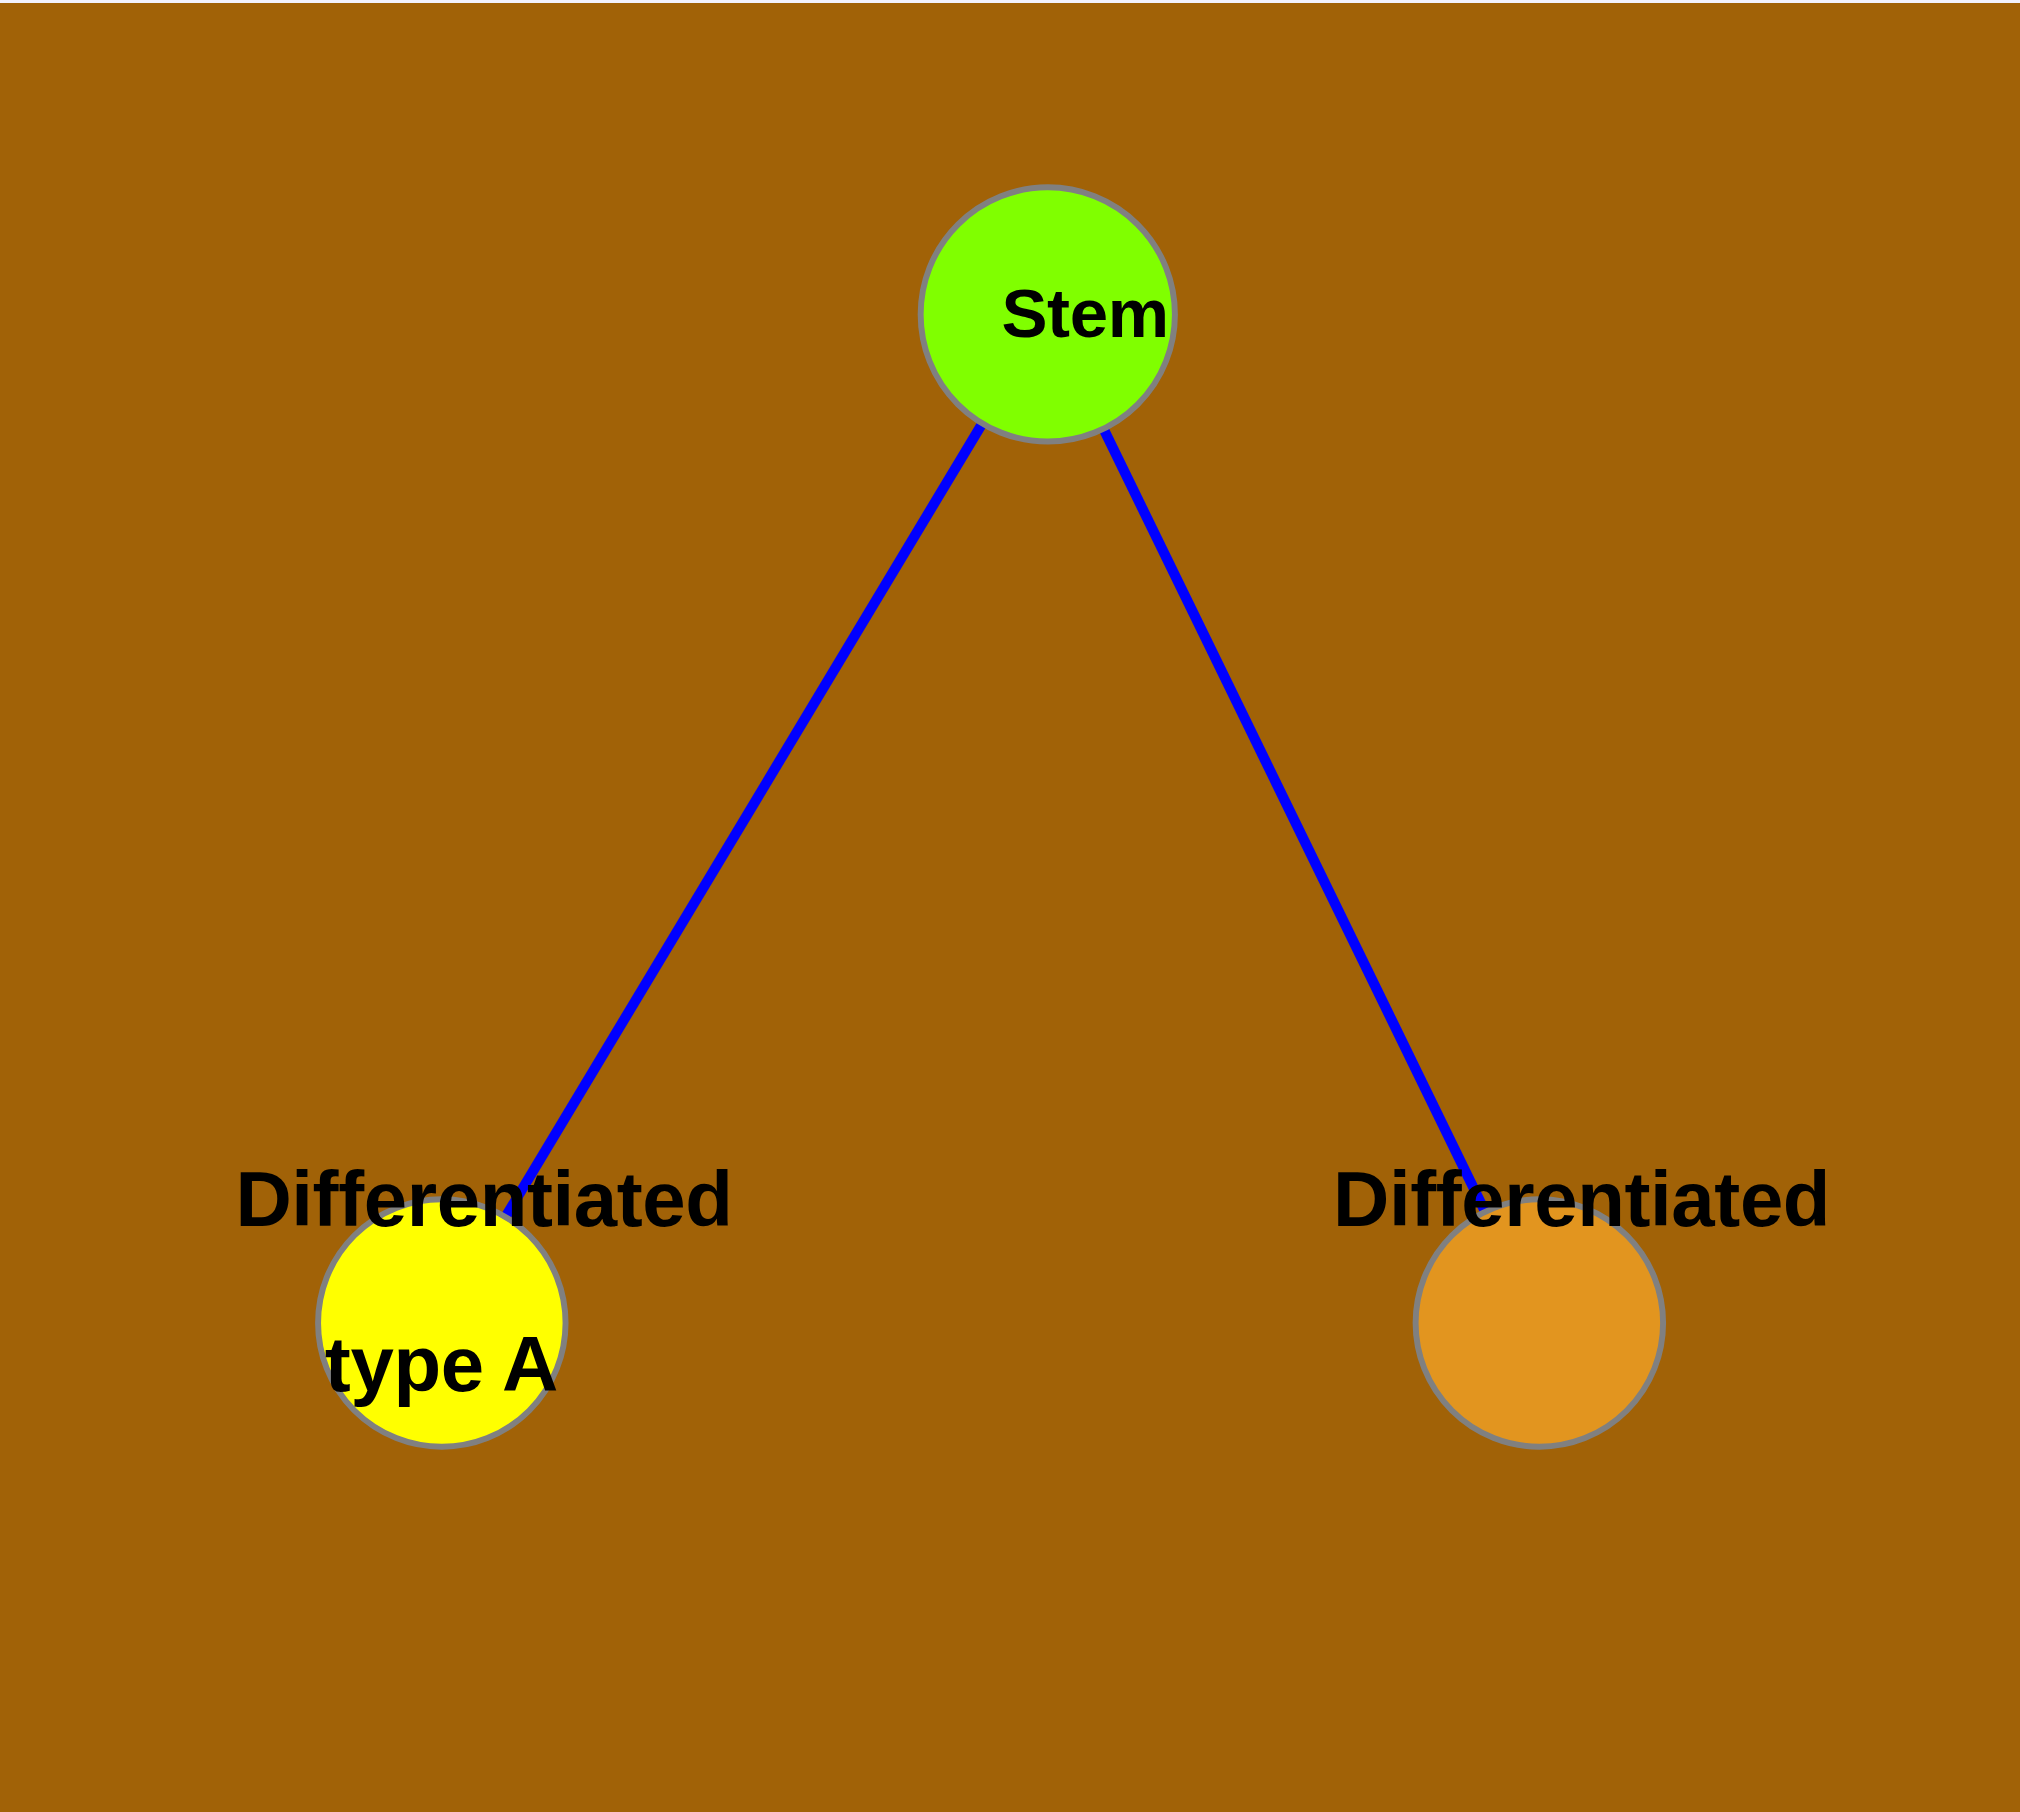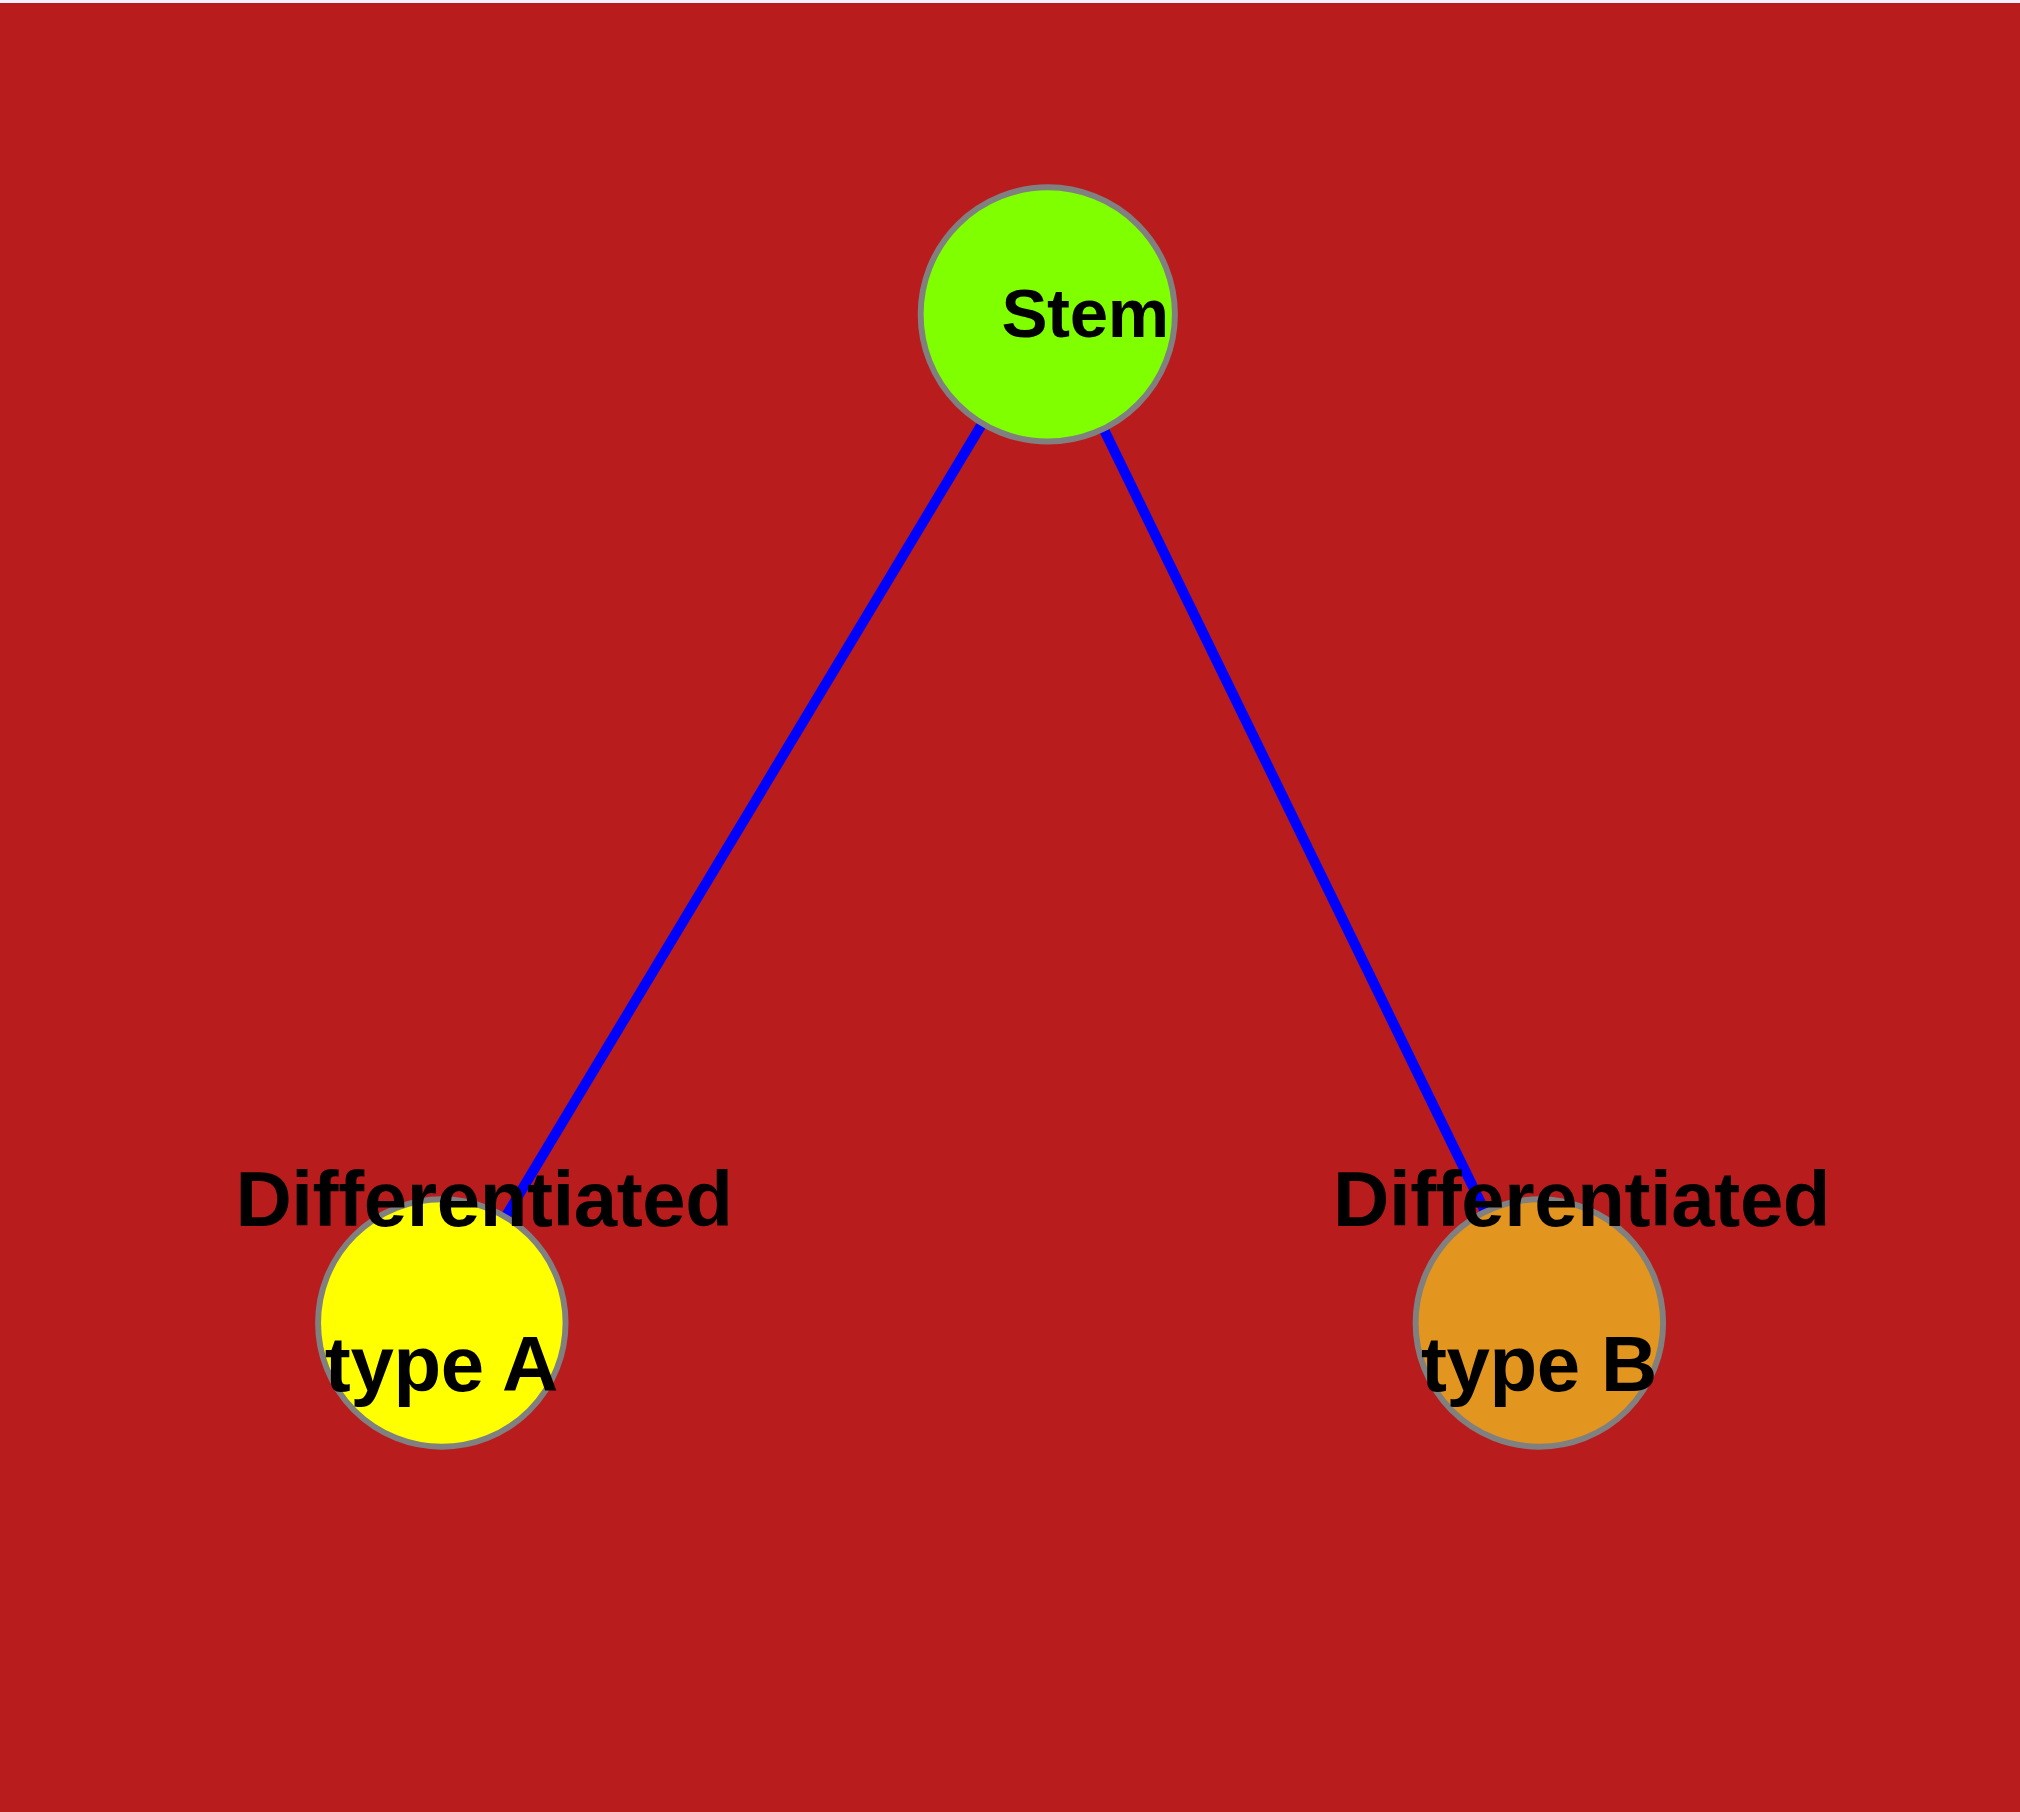--- a/index.html
+++ b/index.html
@@ -56,21 +56,21 @@
     font-size: 78px;
     width: 932px;
     left: 1073px;
     top: 1242px;
   }
   .label-line2 { display: block; }
 </style>
 </head>
 <body>
 
-<div id="canvas" style="background: #b91c1c;">
+<div id="canvas" style="background: #a16207;">
 
   <div id="top-strip"></div>
 
   <svg id="graph-svg" viewBox="0 0 2384 2138" xmlns="http://www.w3.org/2000/svg">
     <g>
       <line x1="1236" y1="371" x2="521" y2="1561" stroke="#0000ff" stroke-width="12" stroke-linecap="butt"></line>
       <line x1="1236" y1="371" x2="1816" y2="1561" stroke="#0000ff" stroke-width="12" stroke-linecap="butt"></line>
     </g>
     <g>
       <circle cx="1236" cy="371" r="150" fill="#80ff00" stroke="#808080" stroke-width="7"></circle>
@@ -83,17 +83,16 @@
     <span>Stem</span>
   </div>
 
   <div class="node-label label-a" style="left: -24.6px; top: 1075px;">
     <span>Differentiated</span>
     <span class="label-line2">type A</span>
   </div>
 
   <div class="node-label label-b" style="left: 1073px; top: 1075px;">
     <span>Differentiated</span>
-    <span class="label-line2">type B</span>
   </div>
 
 </div>
 
 
 </body></html>

